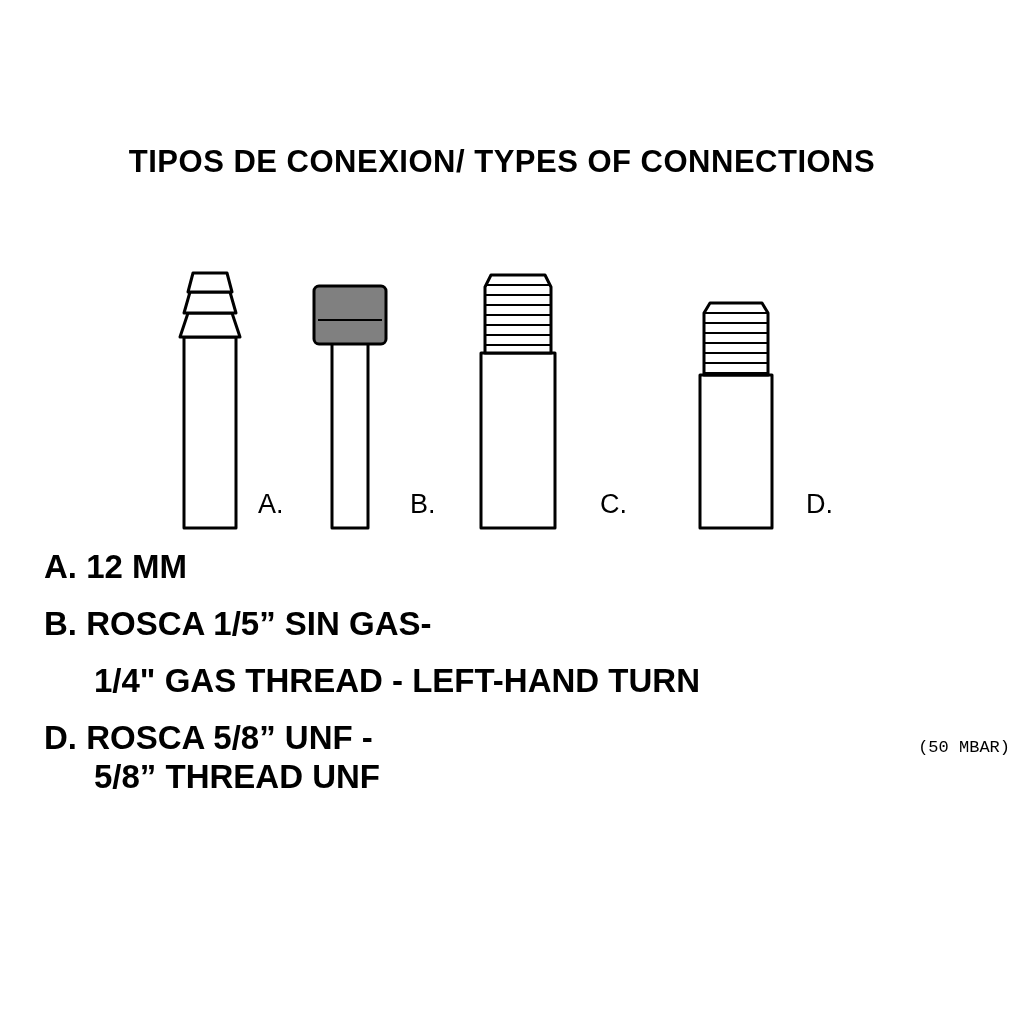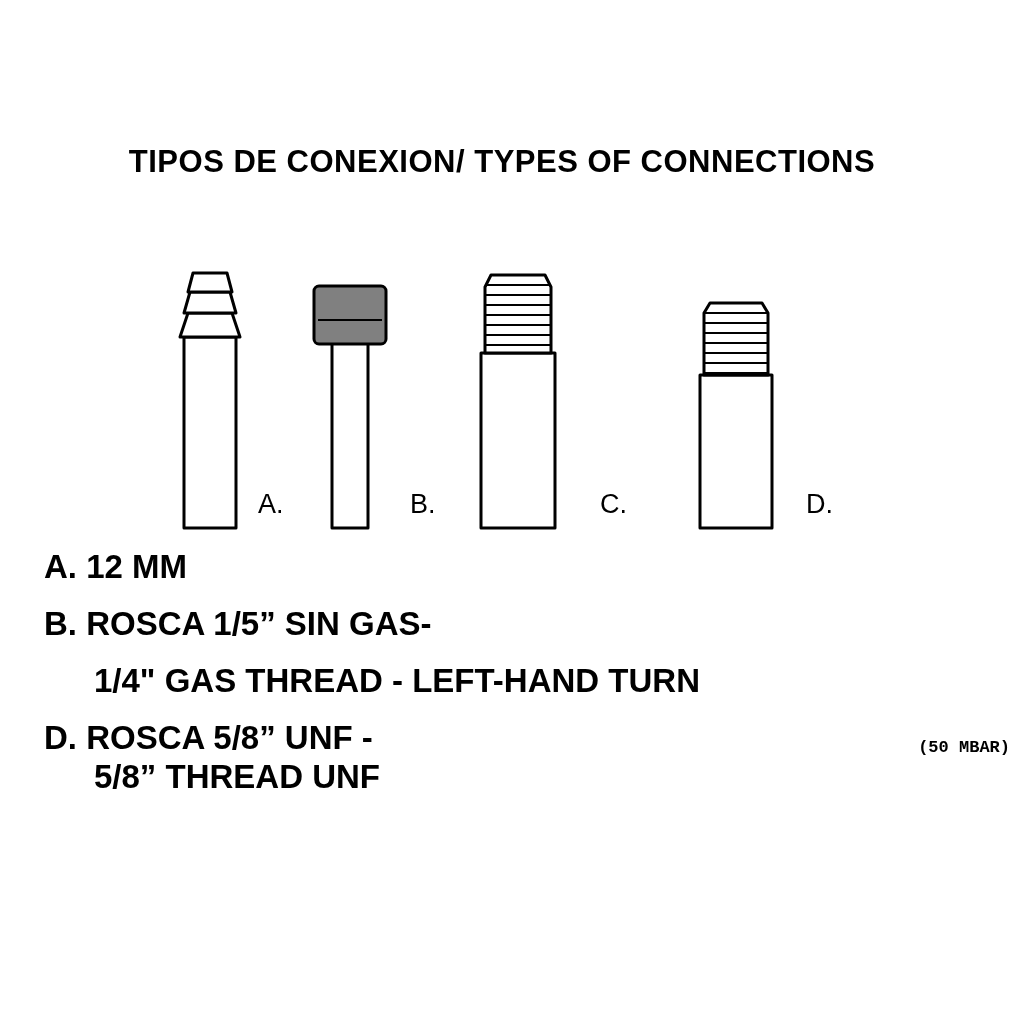--- a/index.html
+++ b/index.html
@@ -71,21 +71,21 @@
   }
   .legend-item .line2 {
     display: block;
     padding-left: 50px;
   }
   .note {
     position: absolute;
     right: 14px;
     top: 738px;
     font-size: 17px;
-    font-weight: bold;
+    font-weight: normal;
     font-family: "Liberation Mono", monospace;
     letter-spacing: 0px;
   }
 </style>
 </head>
 <body>
 
 <div id="page">
 
   <div class="title">TIPOS DE CONEXION/ TYPES OF CONNECTIONS</div>

